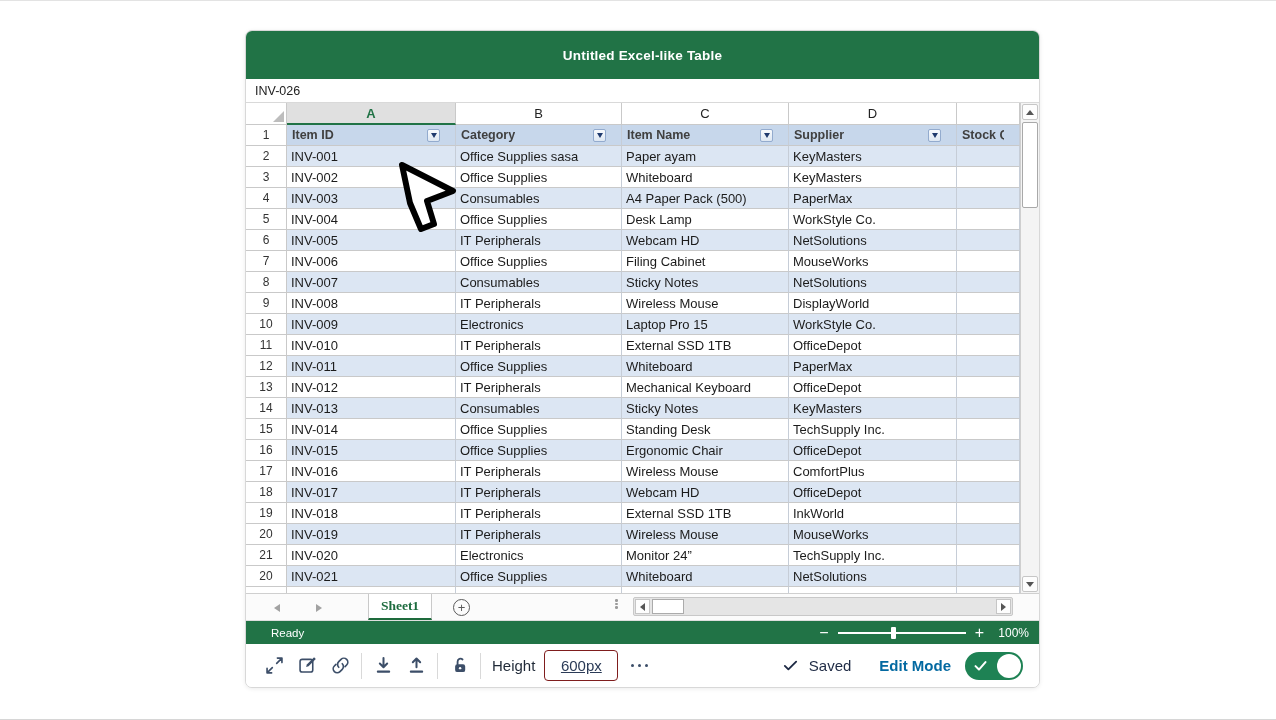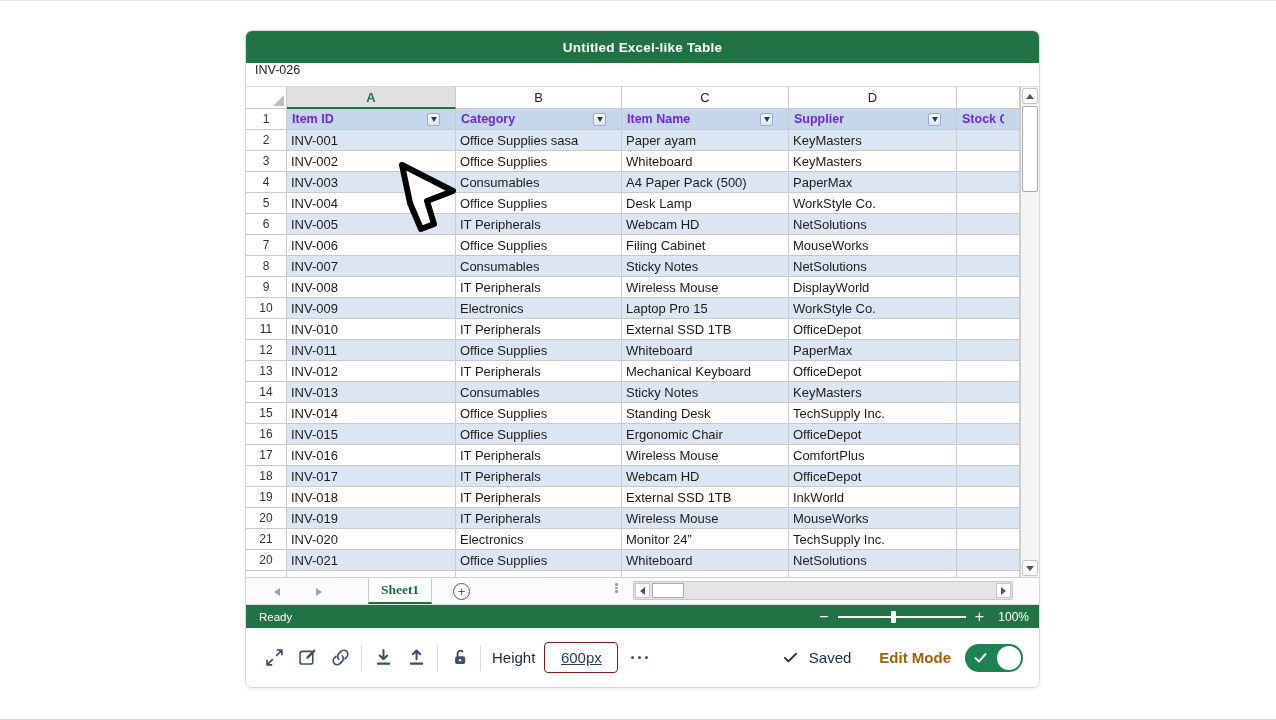--- a/index.html
+++ b/index.html
@@ -7,25 +7,25 @@
   body { font-family:"Liberation Sans","DejaVu Sans",sans-serif; }
   .stage { position:relative; width:1276px; height:720px; background:#fff; overflow:hidden; }
   .stage::before, .stage::after { content:""; position:absolute; left:0; right:0; height:1px; background:#e3e3e3; }
   .stage::before { top:0; } .stage::after { bottom:0; background:#d6d6d6; }
 
   .card { position:absolute; left:245px; top:30px; width:795px; height:658px;
           background:#fff; border:1px solid #d8d8d8; border-radius:7px; overflow:hidden;
           box-shadow:0 1px 4px rgba(0,0,0,.08); display:flex; flex-direction:column; }
 
   
-  .titlebar { height:32px; background:#217346; color:#fff; display:flex; align-items:center; justify-content:center;
+  .titlebar { height:48px; background:#217346; color:#fff; display:flex; align-items:center; justify-content:center;
               font-weight:bold; font-size:13.5px; letter-spacing:.2px; flex:0 0 auto; }
 
   
-  .formulabar { height:24px; background:#fff; border-bottom:1px solid #d9d9d9; display:flex; 
+  .formulabar { height:24px; background:#fff; border-bottom:1px solid #d9d9d9; display:flex; align-items:center;
                 padding-left:9px; font-size:12.5px; color:#222; flex:0 0 auto; }
 
   
   .grid { height:490px; flex:0 0 auto; display:flex; overflow:hidden; background:#fff; }
   .grid-main { flex:1; min-width:0; overflow:hidden; }
   .cols { display:grid; grid-template-columns:41px 169px 166px 167px 168px minmax(0,1fr); }
 
   .colheads { height:22px; }
   .colheads .cell { background:#fff; border-right:1px solid #c9c9c9; border-bottom:1px solid #c9c9c9;
                     display:flex; align-items:center; justify-content:center; font-size:13px; color:#222; position:relative; }
@@ -37,21 +37,21 @@
   .grid-row .cell { border-right:1px solid #c6cdd7; border-bottom:1px solid #c9c9c9; background:#fff;
                     font-size:13px; color:#1b1b1b; display:flex; align-items:center; padding-left:4px;
                     white-space:nowrap; overflow:hidden; }
   .grid-row .rn { justify-content:center; padding-left:0; font-size:12px; color:#333; background:#fff;
                   border-right:1px solid #c9c9c9; }
   .grid-row.even .cell:not(.rn) { background:#dce6f3; }
   .grid-row.partial { height:6px; overflow:hidden; }
   .grid-row.partial .cell { border-bottom:none; }
 
   
-  .headerrow .cell:not(.rn) { background:#c7d7eb; color:#6d28d9; font-weight:bold; font-size:12.5px;
+  .headerrow .cell:not(.rn) { background:#c7d7eb; color:#404040; font-weight:bold; font-size:12.5px;
                                justify-content:space-between; padding:0 15px 0 5px; }
   .headerrow .hlabel { overflow:hidden; white-space:nowrap; }
   .filterbtn { width:13px; height:13px; flex:0 0 auto; background:linear-gradient(#f8fafd,#dde7f2);
                border:1px solid #93abce; border-radius:2px; display:flex; align-items:center; justify-content:center; }
   .ftri { width:0; height:0; border-left:3.5px solid transparent; border-right:3.5px solid transparent;
           border-top:5px solid #1f3a6e; }
 
   
   .vscroll { width:19px; flex:0 0 auto; background:#f4f4f4; border-left:1px solid #cfcfcf; position:relative; }
   .vs-btn { position:absolute; left:1px; right:1px; height:16px; background:#fdfdfd; border:1px solid #c6c6c6;
@@ -79,39 +79,39 @@
              border:1px solid #c8c8c8; border-radius:2px; }
   .hs-btn { position:absolute; top:1px; bottom:1px; width:15px; background:#fdfdfd; border:1px solid #c6c6c6;
             display:flex; align-items:center; justify-content:center; }
   .hs-btn.left { left:1px; } .hs-btn.right { right:1px; }
   .harr-left { width:0; height:0; border-top:4px solid transparent; border-bottom:4px solid transparent; border-right:5px solid #555; }
   .harr-right { width:0; height:0; border-top:4px solid transparent; border-bottom:4px solid transparent; border-left:5px solid #555; }
   .hs-thumb { position:absolute; left:18px; top:1px; bottom:1px; width:32px; background:#fff; border:1px solid #ababab; }
 
   
   .statusbar { height:23px; flex:0 0 auto; background:#217346; color:#fff; display:flex; align-items:center; }
-  .status-text { font-size:11.5px; padding-left:13px; }
+  .status-text { font-size:11.5px; padding-left:25px; }
   .zoomctl { margin-left:auto; display:flex; align-items:center; gap:9px; padding-right:10px; }
   .zminus, .zplus { font-size:16px; line-height:1; color:#fff; }
   .ztrack { position:relative; width:128px; height:2px; background:#fff; }
   .zthumb { position:absolute; left:42%; top:-5px; width:5px; height:12px; background:#fff; border-radius:1px; }
   .zlabel { font-size:12px; width:36px; text-align:right; }
 
   
   .toolbar { flex:1; background:#fff; display:flex; align-items:center; padding:0 16px; gap:9px; }
   .tbtn { display:flex; align-items:center; justify-content:center; width:24px; height:24px; background:none; border:none; }
   .tb-div { width:1px; height:26px; background:#d9d9d9; flex:0 0 auto; }
   .h-label { font-size:15px; color:#1f2937; margin-left:2px; }
   .h-input { width:74px; height:31px; border:1px solid #7f1d1d; border-radius:4px; display:flex; align-items:center;
              justify-content:center; font-size:15px; color:#2b3b57; background:#fff;text-decoration:underline; }
   .ellipsis { display:flex; gap:3.5px; align-items:center; }
   .ellipsis i { width:3.5px; height:3.5px; border-radius:50%; background:#3c4e68; display:block; }
   .tb-right { margin-left:auto; display:flex; align-items:center; gap:10px; }
   .saved-label { font-size:15px; color:#1e2a44; margin-right:18px; }
-  .editmode-label { font-size:15px; font-weight:bold; color:#a16207; margin-right:4px; }
+  .editmode-label { font-size:15px; font-weight:bold; color:#0369a1; margin-right:4px; }
   .toggle { position:relative; width:58px; height:28px; background:#1e8254; border-radius:14px; flex:0 0 auto; }
   .toggle .knob { position:absolute; right:2px; top:2px; width:24px; height:24px; background:#fff; border-radius:50%; }
   .toggle svg { position:absolute; left:8px; top:6px; }
 
   .cursor-overlay { position:absolute; left:393px; top:158px; pointer-events:none; }
 </style>
 </head>
 <body>
 
 <div class="stage">

